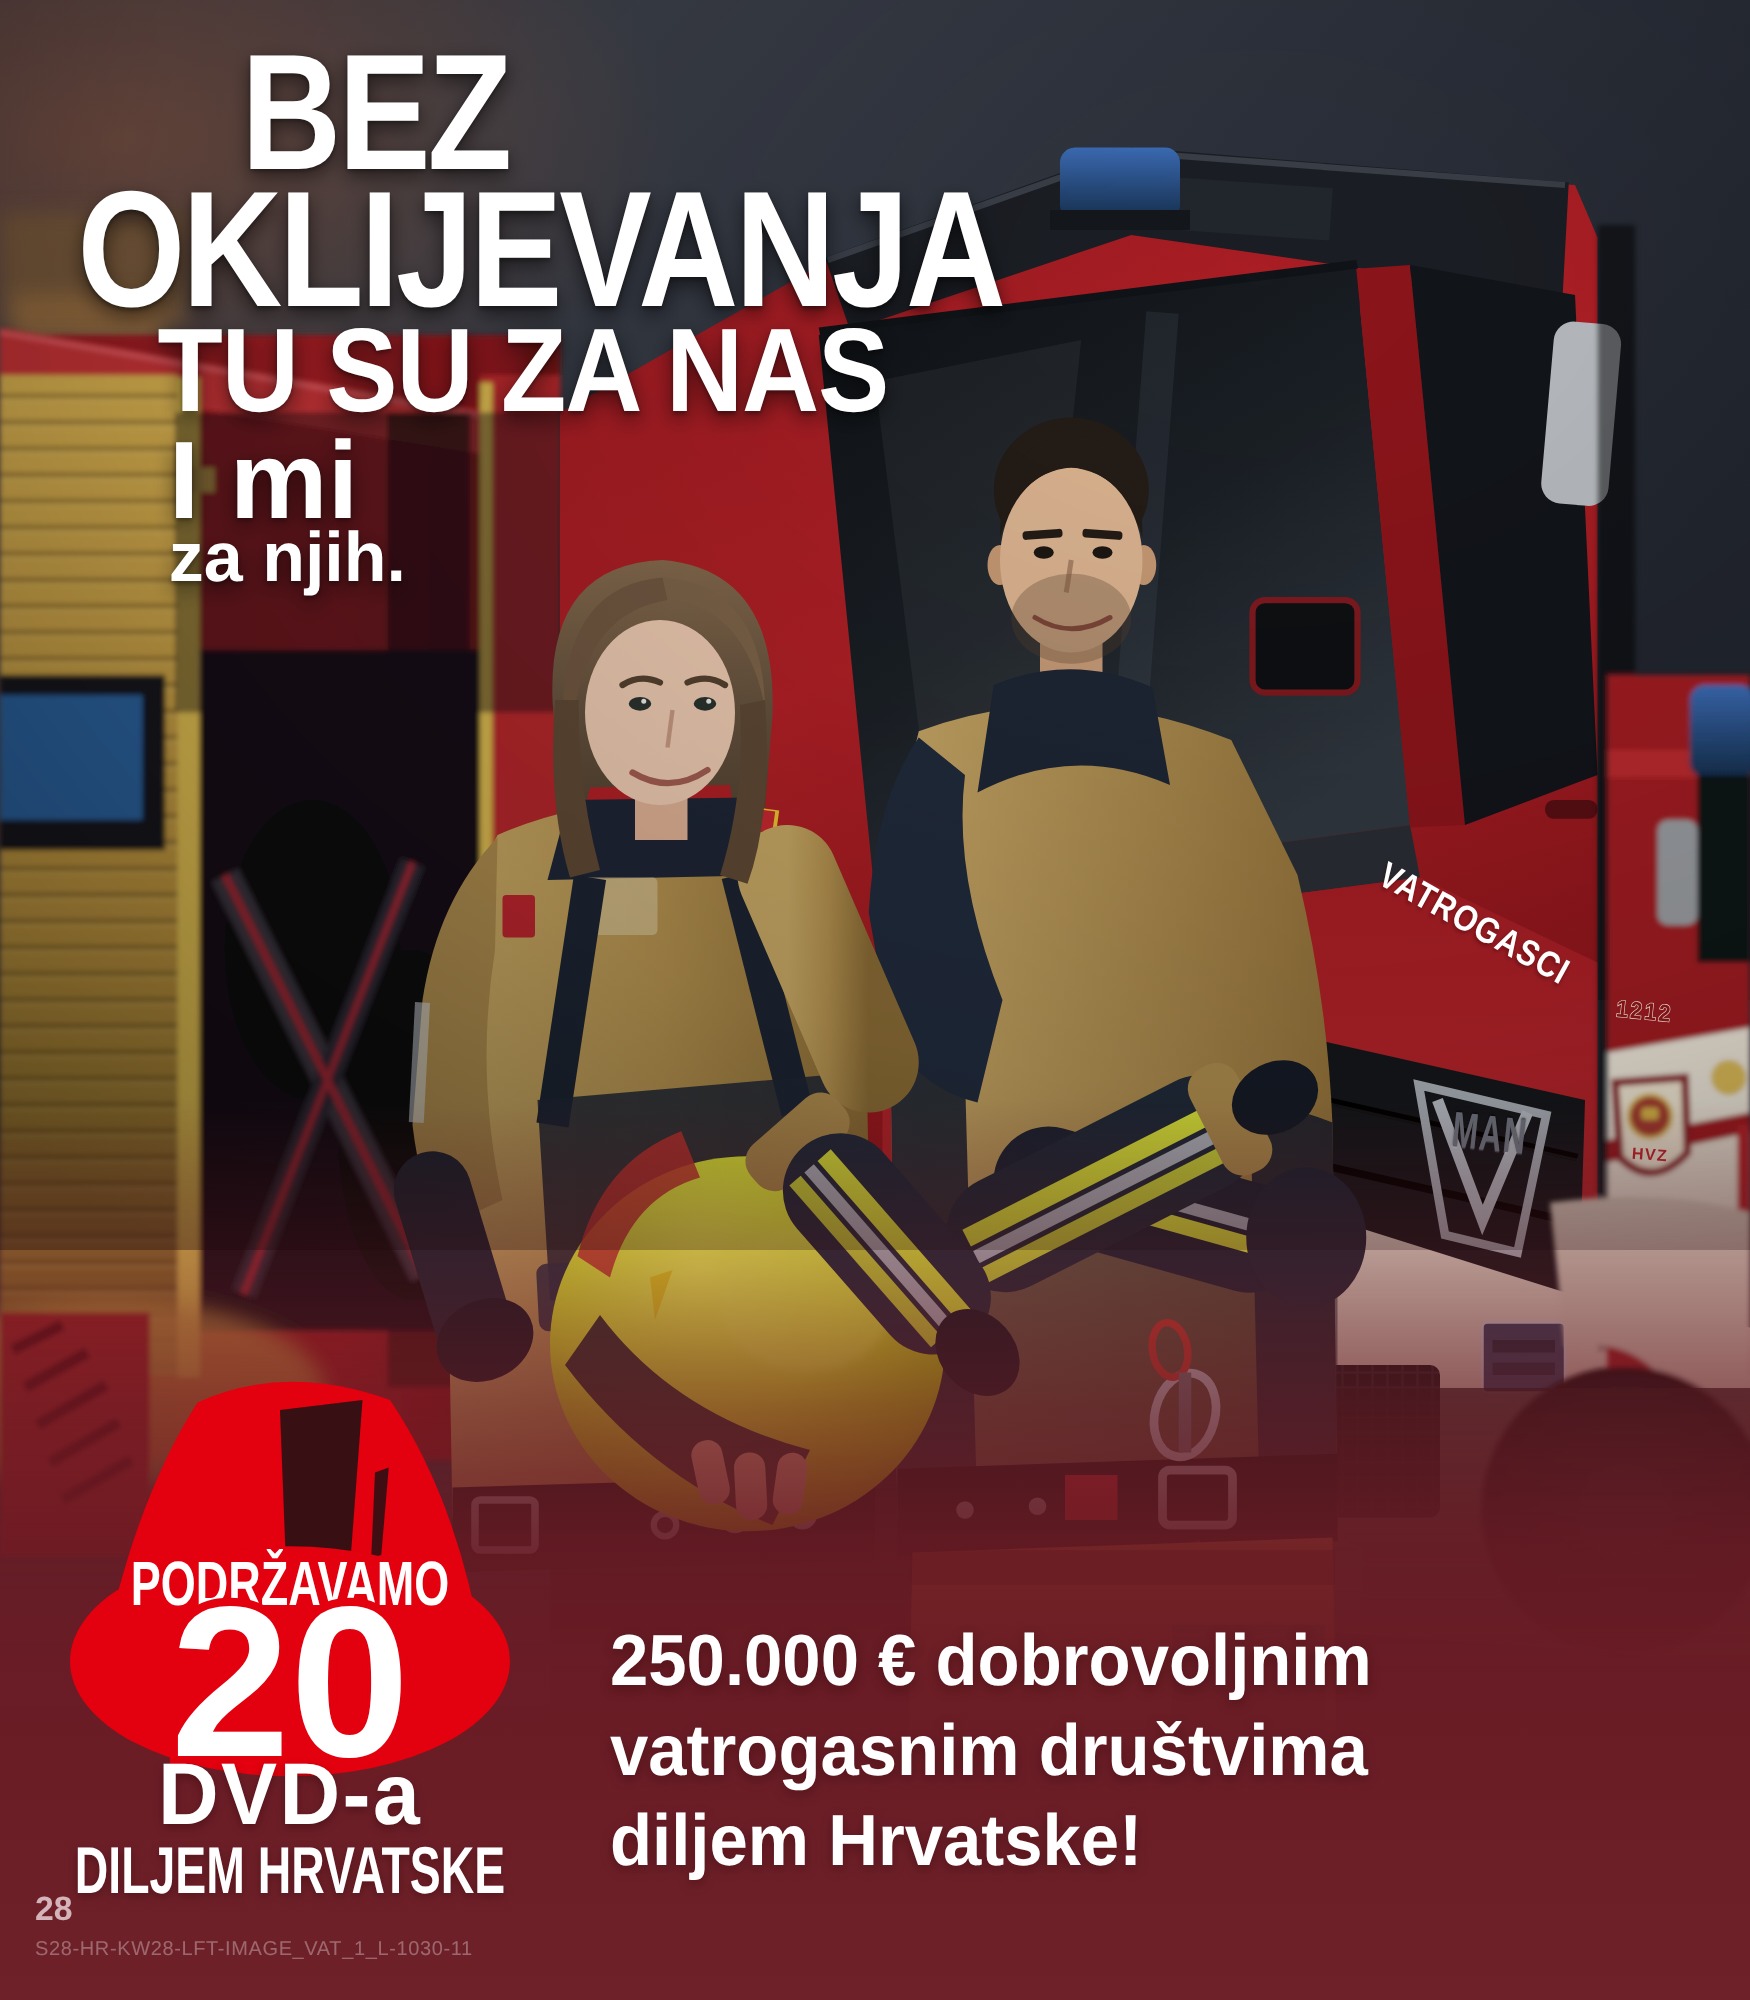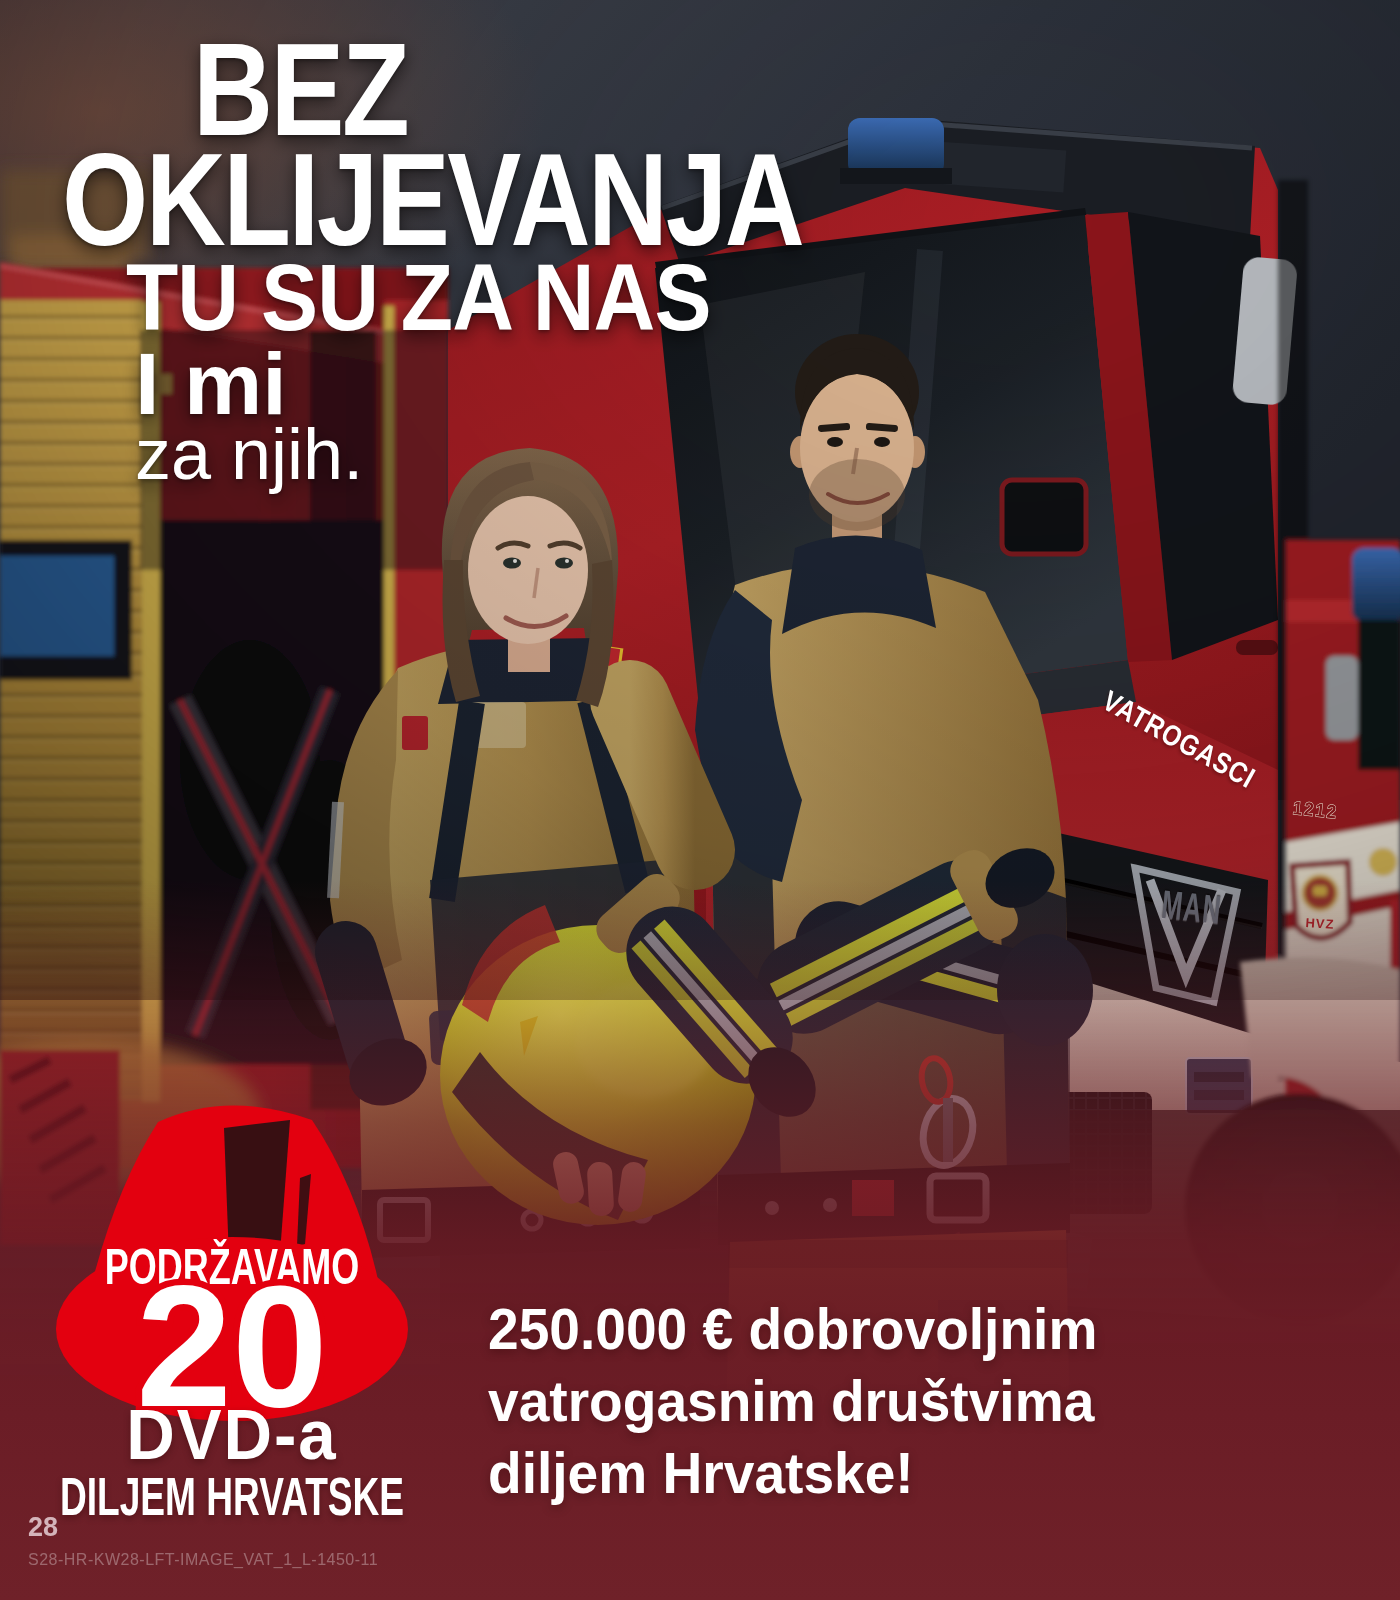--- a/index.html
+++ b/index.html
@@ -36,21 +36,21 @@
   
   .copy{z-index:3;color:#fff;white-space:nowrap;line-height:1;
         text-shadow:0 6px 18px rgba(0,0,0,.55),0 2px 4px rgba(0,0,0,.35);}
   .h-bez        {left:193px;top:24px; font-size:132px;font-weight:800;letter-spacing:-3px;
                  transform-origin:left top;transform:scaleX(.84);}
   .h-oklijevanja{left:62px; top:134px;font-size:132px;font-weight:800;letter-spacing:-3px;
                  transform-origin:left top;transform:scaleX(.84);}
   .h-tusuzanas  {left:126px;top:250px;font-size:95px; font-weight:800;letter-spacing:-1px;
                  transform-origin:left top;transform:scaleX(.90);}
   .h-imi        {left:135px;top:340px;font-size:88px; font-weight:700;}
-  .h-zanjih     {left:135px;top:418px;font-size:72px; font-weight:400;}
+  .h-zanjih     {left:135px;top:418px;font-size:56px; font-weight:700;}
 
   .msg{z-index:3;color:#fff;font-weight:800;font-size:58px;white-space:nowrap;line-height:1;
        transform-origin:left top;transform:scaleX(.95);
        text-shadow:0 3px 10px rgba(40,0,0,.35);}
   .msg1{left:488px;top:1300px;} .msg2{left:488px;top:1372px;} .msg3{left:488px;top:1444px;}
 
   .page-number{left:28px;top:1512px;z-index:3;font-size:27px;font-weight:700;
       color:rgba(238,218,223,.8);}
   .page-code{left:28px;top:1551px;z-index:3;font-size:16px;letter-spacing:.5px;
       color:rgba(255,255,255,.32);}
@@ -439,15 +439,15 @@
     <div class="b-number">20</div>
     <div class="b-sub1">DVD-a</div>
     <div class="b-sub2">DILJEM HRVATSKE</div>
   </div>
 
   <div class="abs msg msg1">250.000 € dobrovoljnim</div>
   <div class="abs msg msg2">vatrogasnim društvima</div>
   <div class="abs msg msg3">diljem Hrvatske!</div>
 
   <div class="abs page-number">28</div>
-  <div class="abs page-code">S28-HR-KW28-LFT-IMAGE_VAT_1_L-1450-11</div>
+  <div class="abs page-code">S28-HR-KW28-LFT-IMAGE_VAT_1_L-1030-11</div>
 
 </div>
 
 </body></html>

